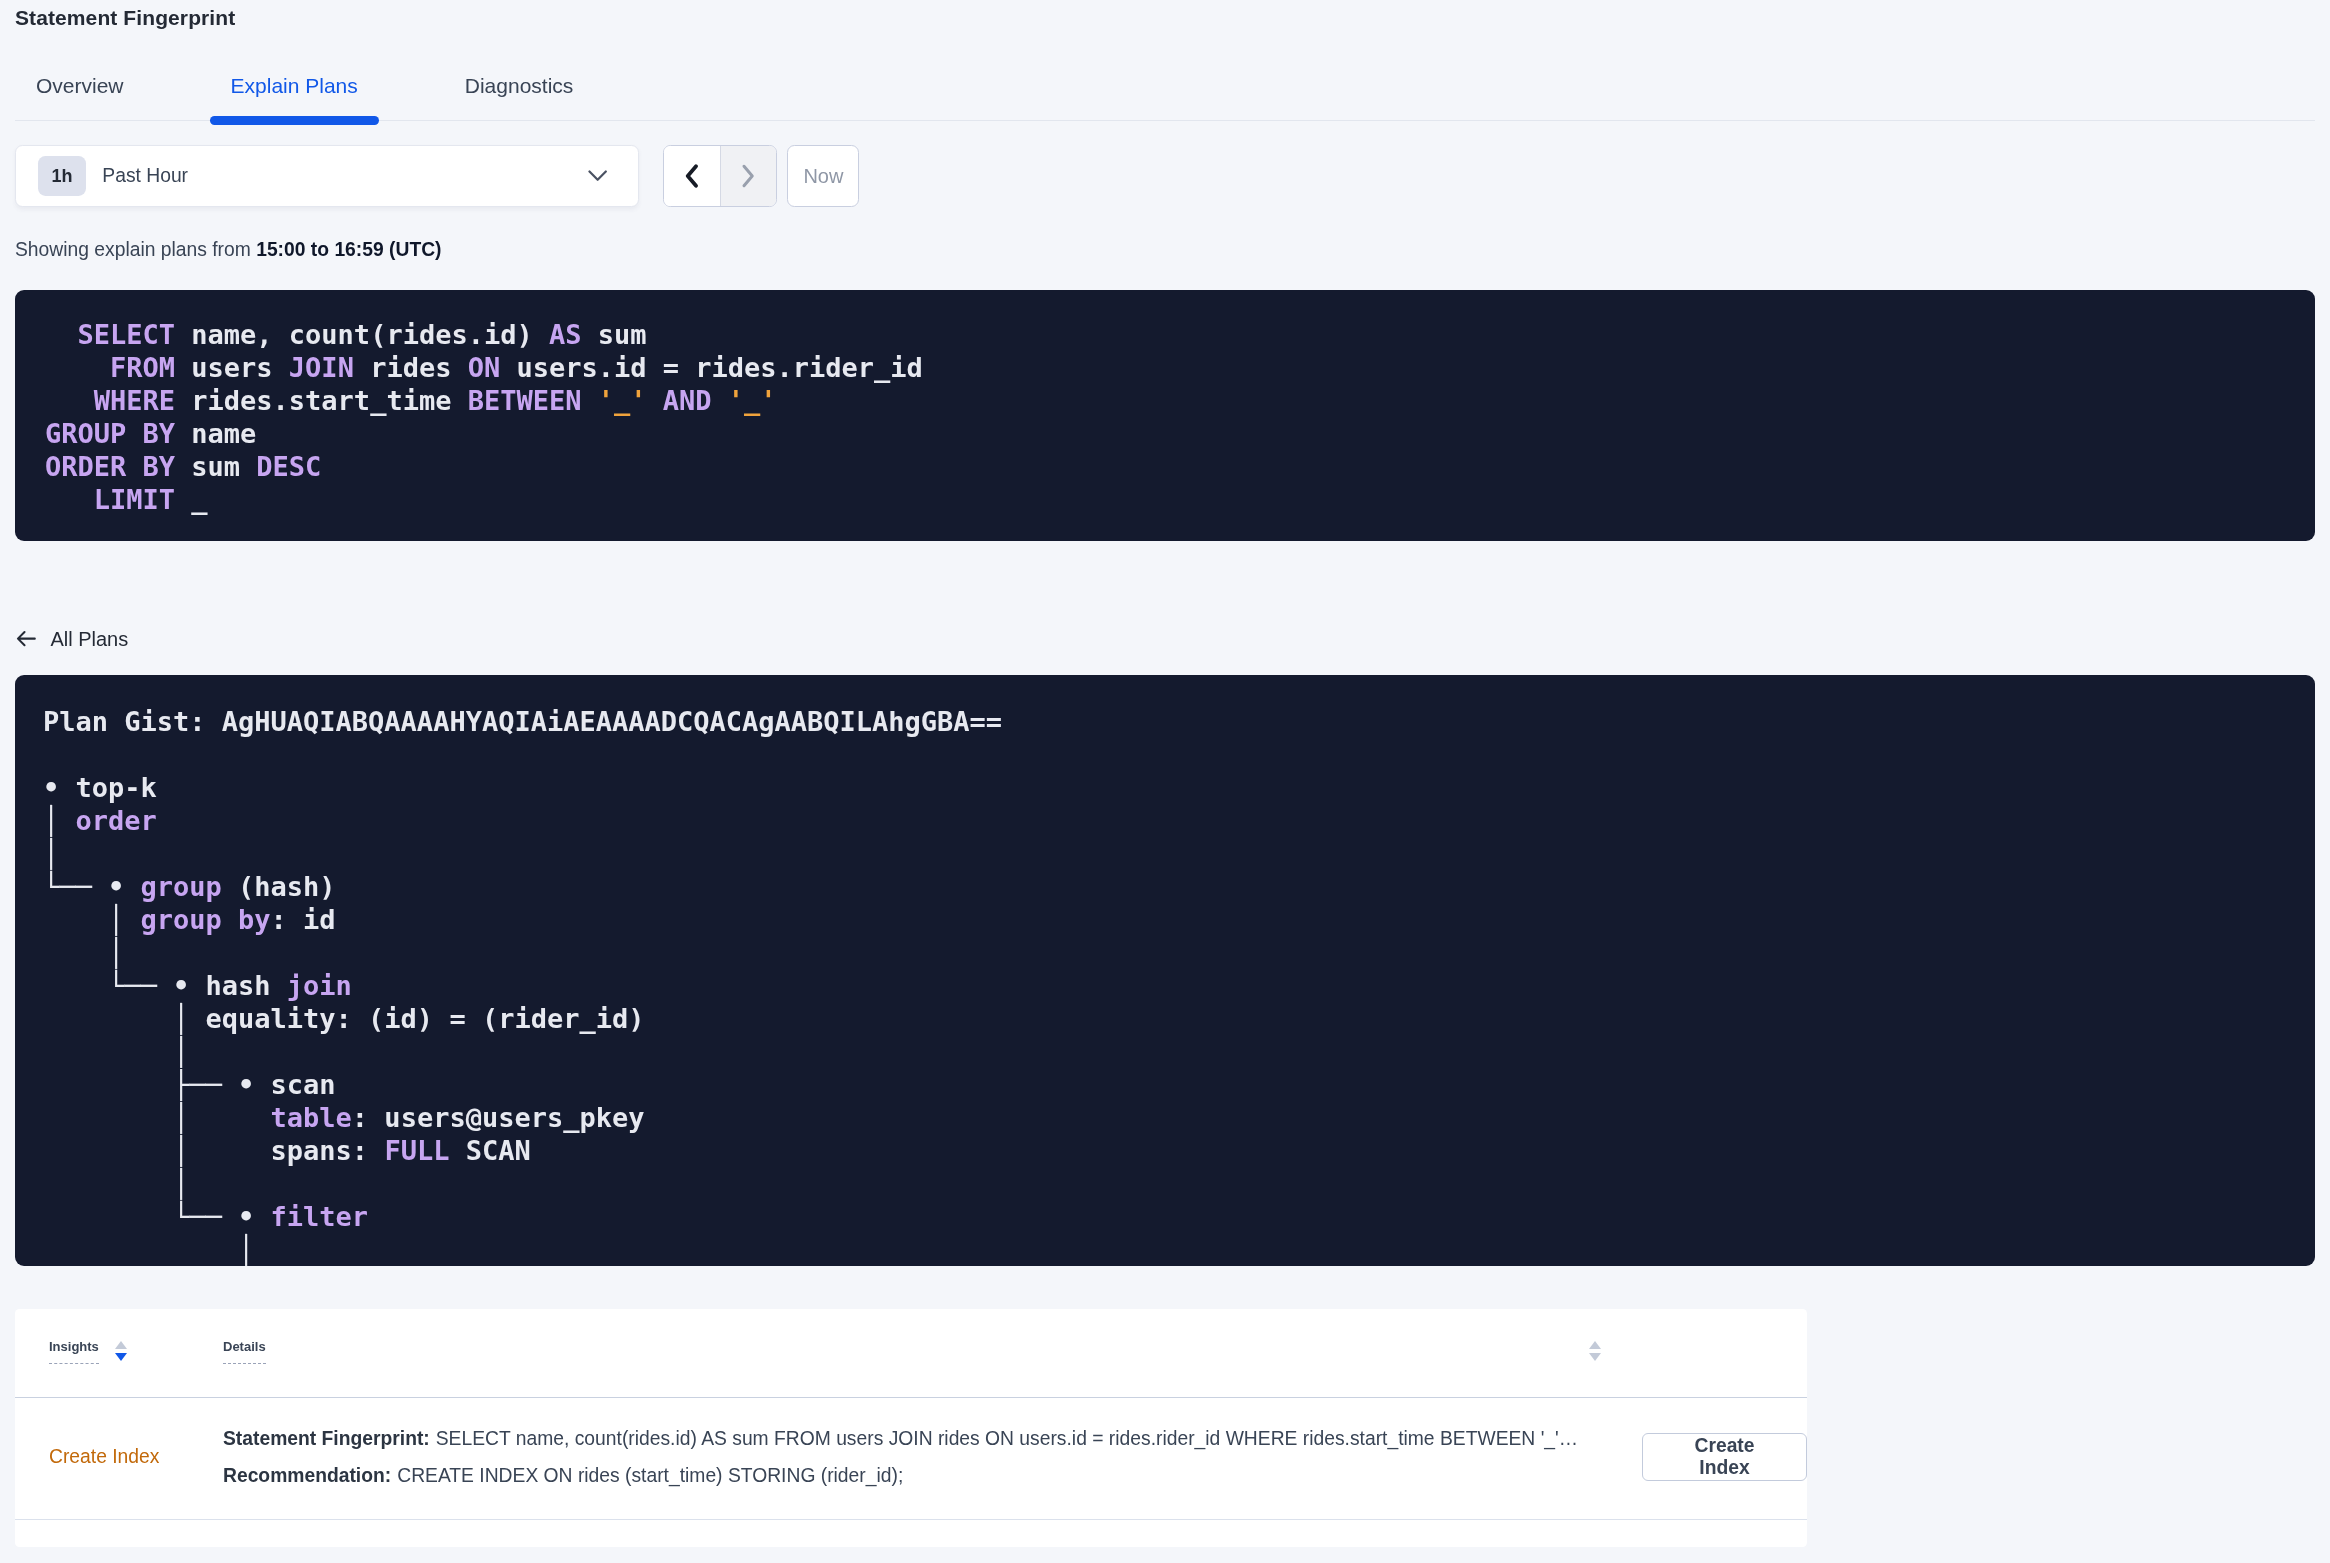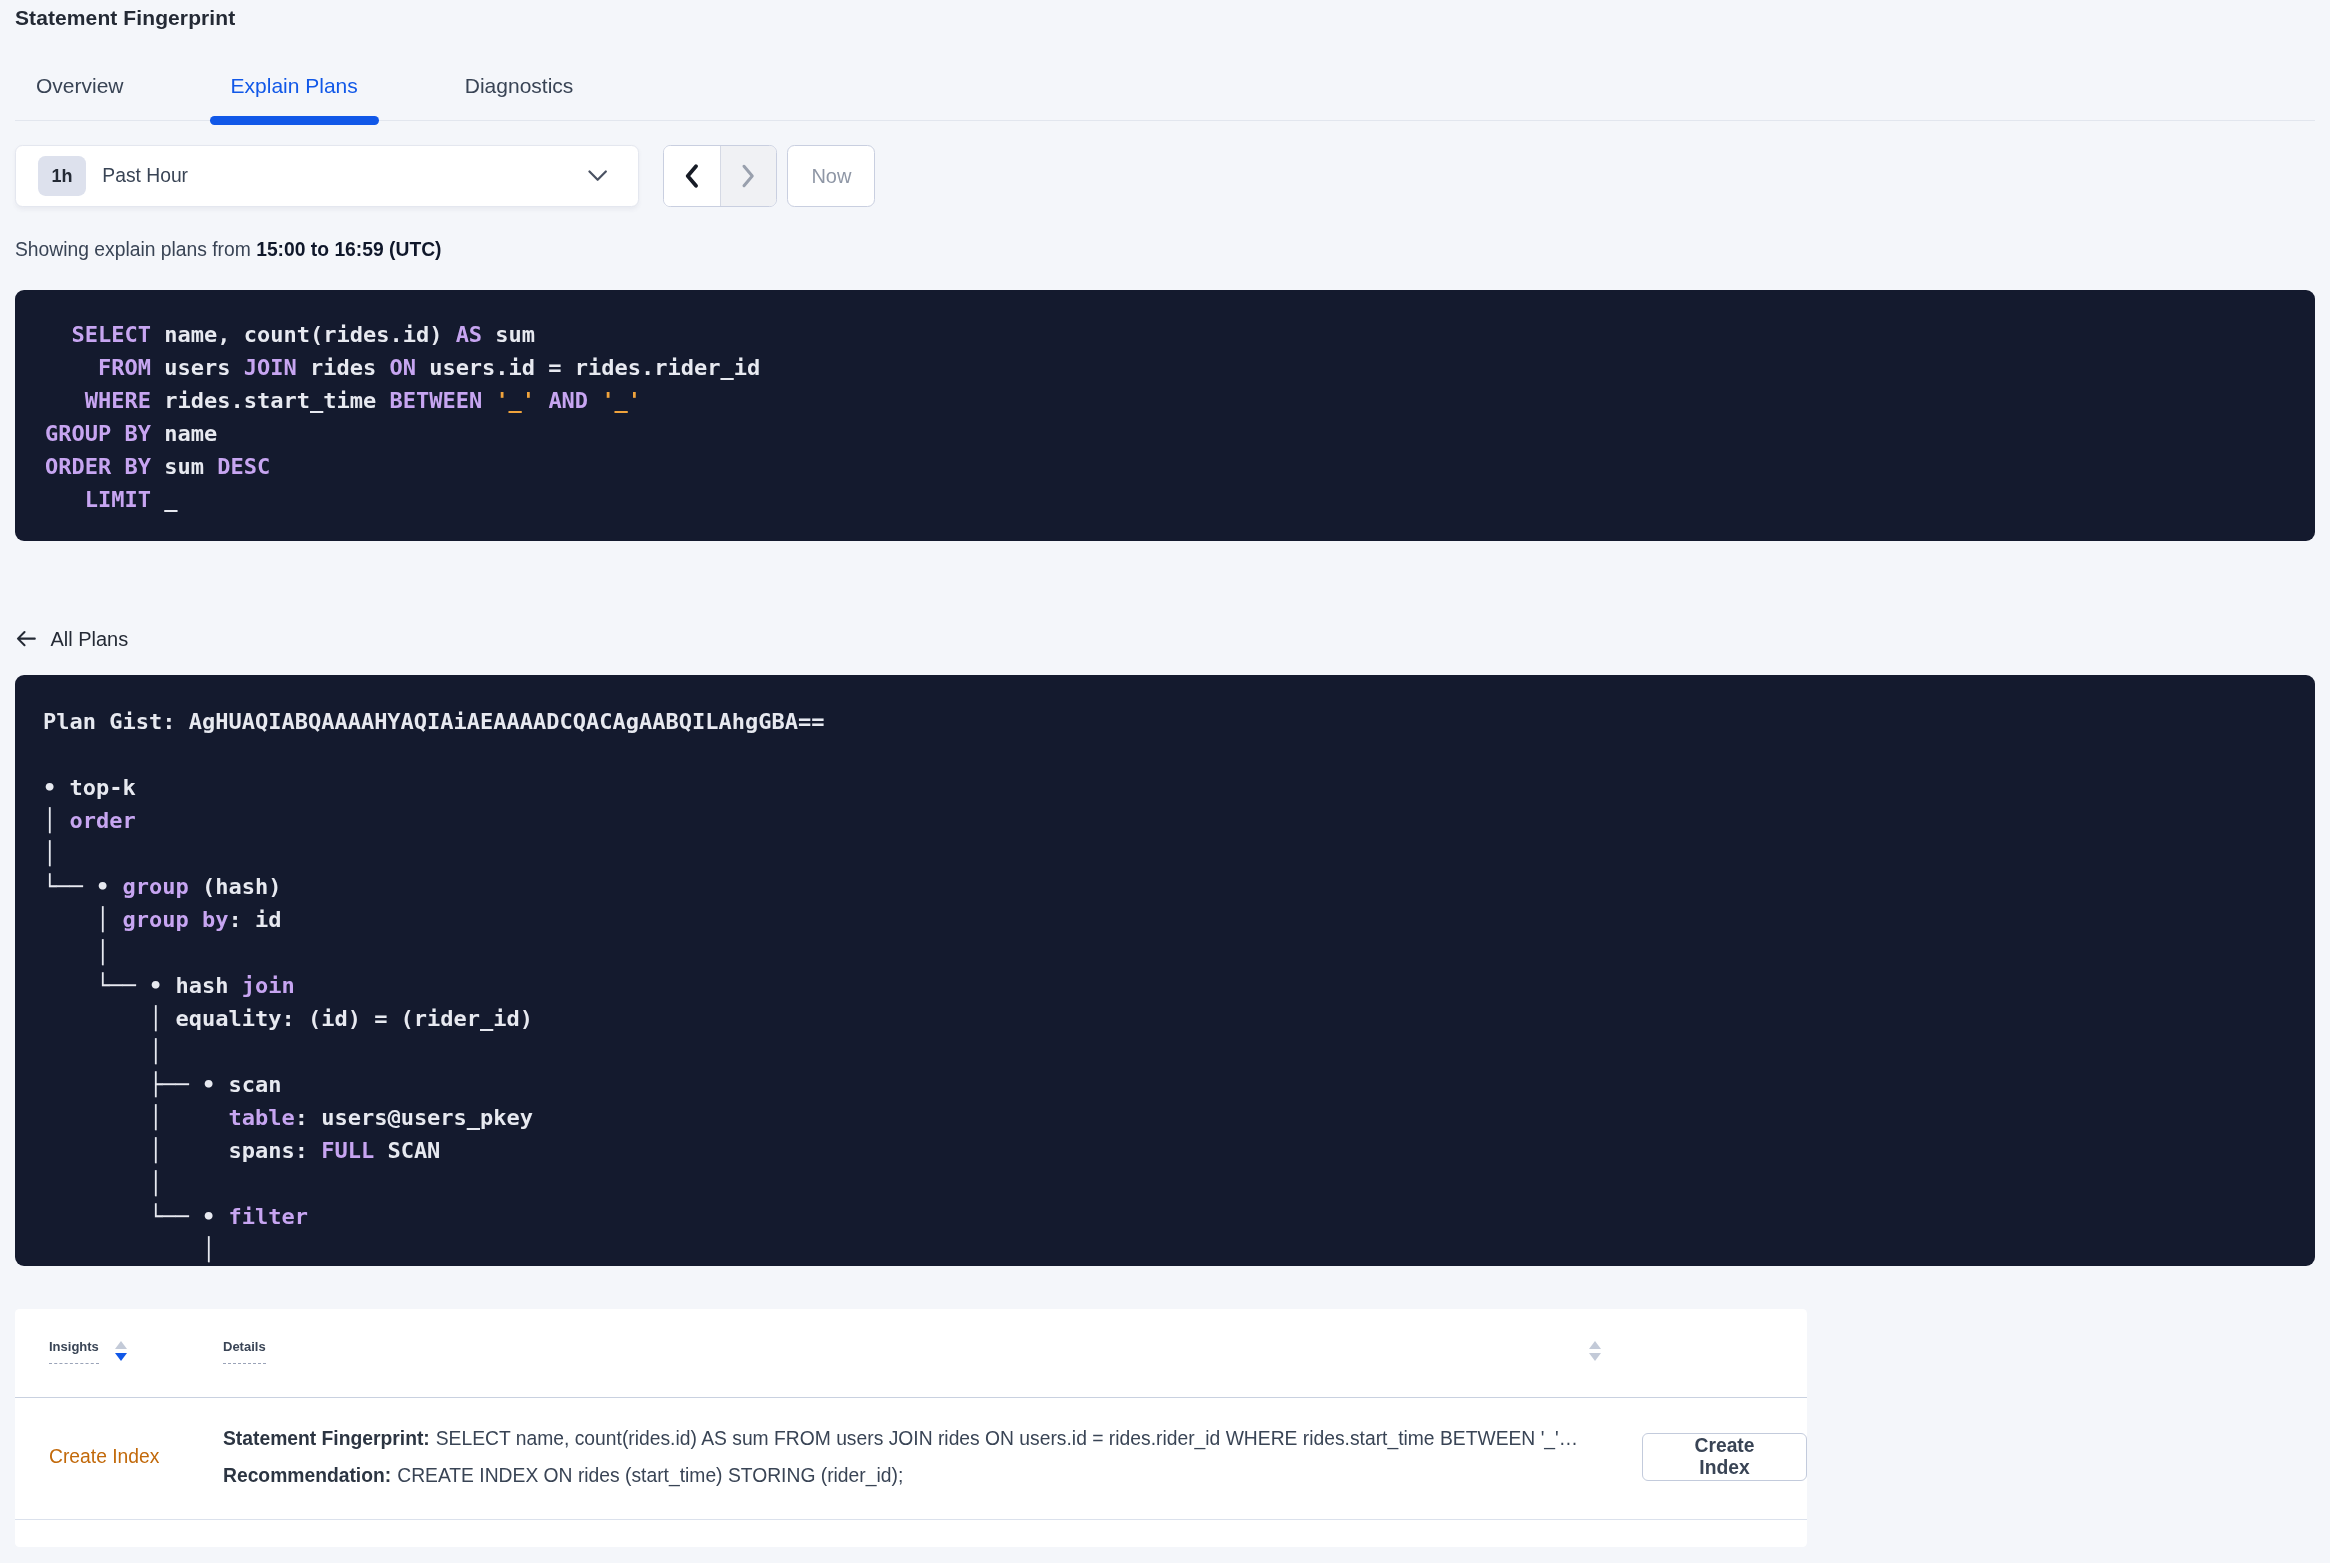--- a/index.html
+++ b/index.html
@@ -49,33 +49,33 @@
   .pager {
     display:flex; width:114px; box-sizing:border-box;
     border:1.5px solid #c9cfe0; border-radius:7.4px; overflow:hidden; background:#fff;
   }
   .pager button {
     flex:1; border:none; margin:0; padding:0; background:#fff;
     display:flex; align-items:center; justify-content:center; cursor:pointer;
   }
   .pager .next { background:#f0f1f4; border-left:1.5px solid #d5d9e4; cursor:default; }
   .now-btn {
-    width:88px; box-sizing:border-box; margin-left:10.4px;
+    width:72px; box-sizing:border-box; margin-left:10.4px;
     border:1.5px solid #c9cfe0; border-radius:7.4px; background:#fff;
     color:#8f97a6; font-size:20px; font-family:inherit; cursor:default;
   }
 
   
   .showing { margin:30px 0 0 0; font-size:19.3px; line-height:25px; color:#394455; }
   .showing b { font-weight:700; color:#0f172a; }
 
   
   .code-card {
     background:var(--code-background,#141a2e); border-radius:9px;
-    font-family:"DejaVu Sans Mono", monospace; font-size:22px; font-weight:700;
+    font-family:"DejaVu Sans Mono", monospace; font-size:27px; font-weight:700;
     line-height:33px; color:var(--code-text,#e7e9f0);
     margin:0; overflow:hidden;
   }
   .code-card .line { height:33px; white-space:pre; }
   .tok-t { color:var(--code-text,#e7e9f0); }
   .tok-k { color:var(--code-keyword,#c7a5f1); }
   .tok-s { color:var(--code-literal,#f0a33c); }
   .sql-card { margin-top:28px; padding:27.5px 30px; height:251px; box-sizing:border-box; }
   .gist-card { margin-top:15px; padding:30px 28px 0 28px; height:591px; box-sizing:border-box; }
 

